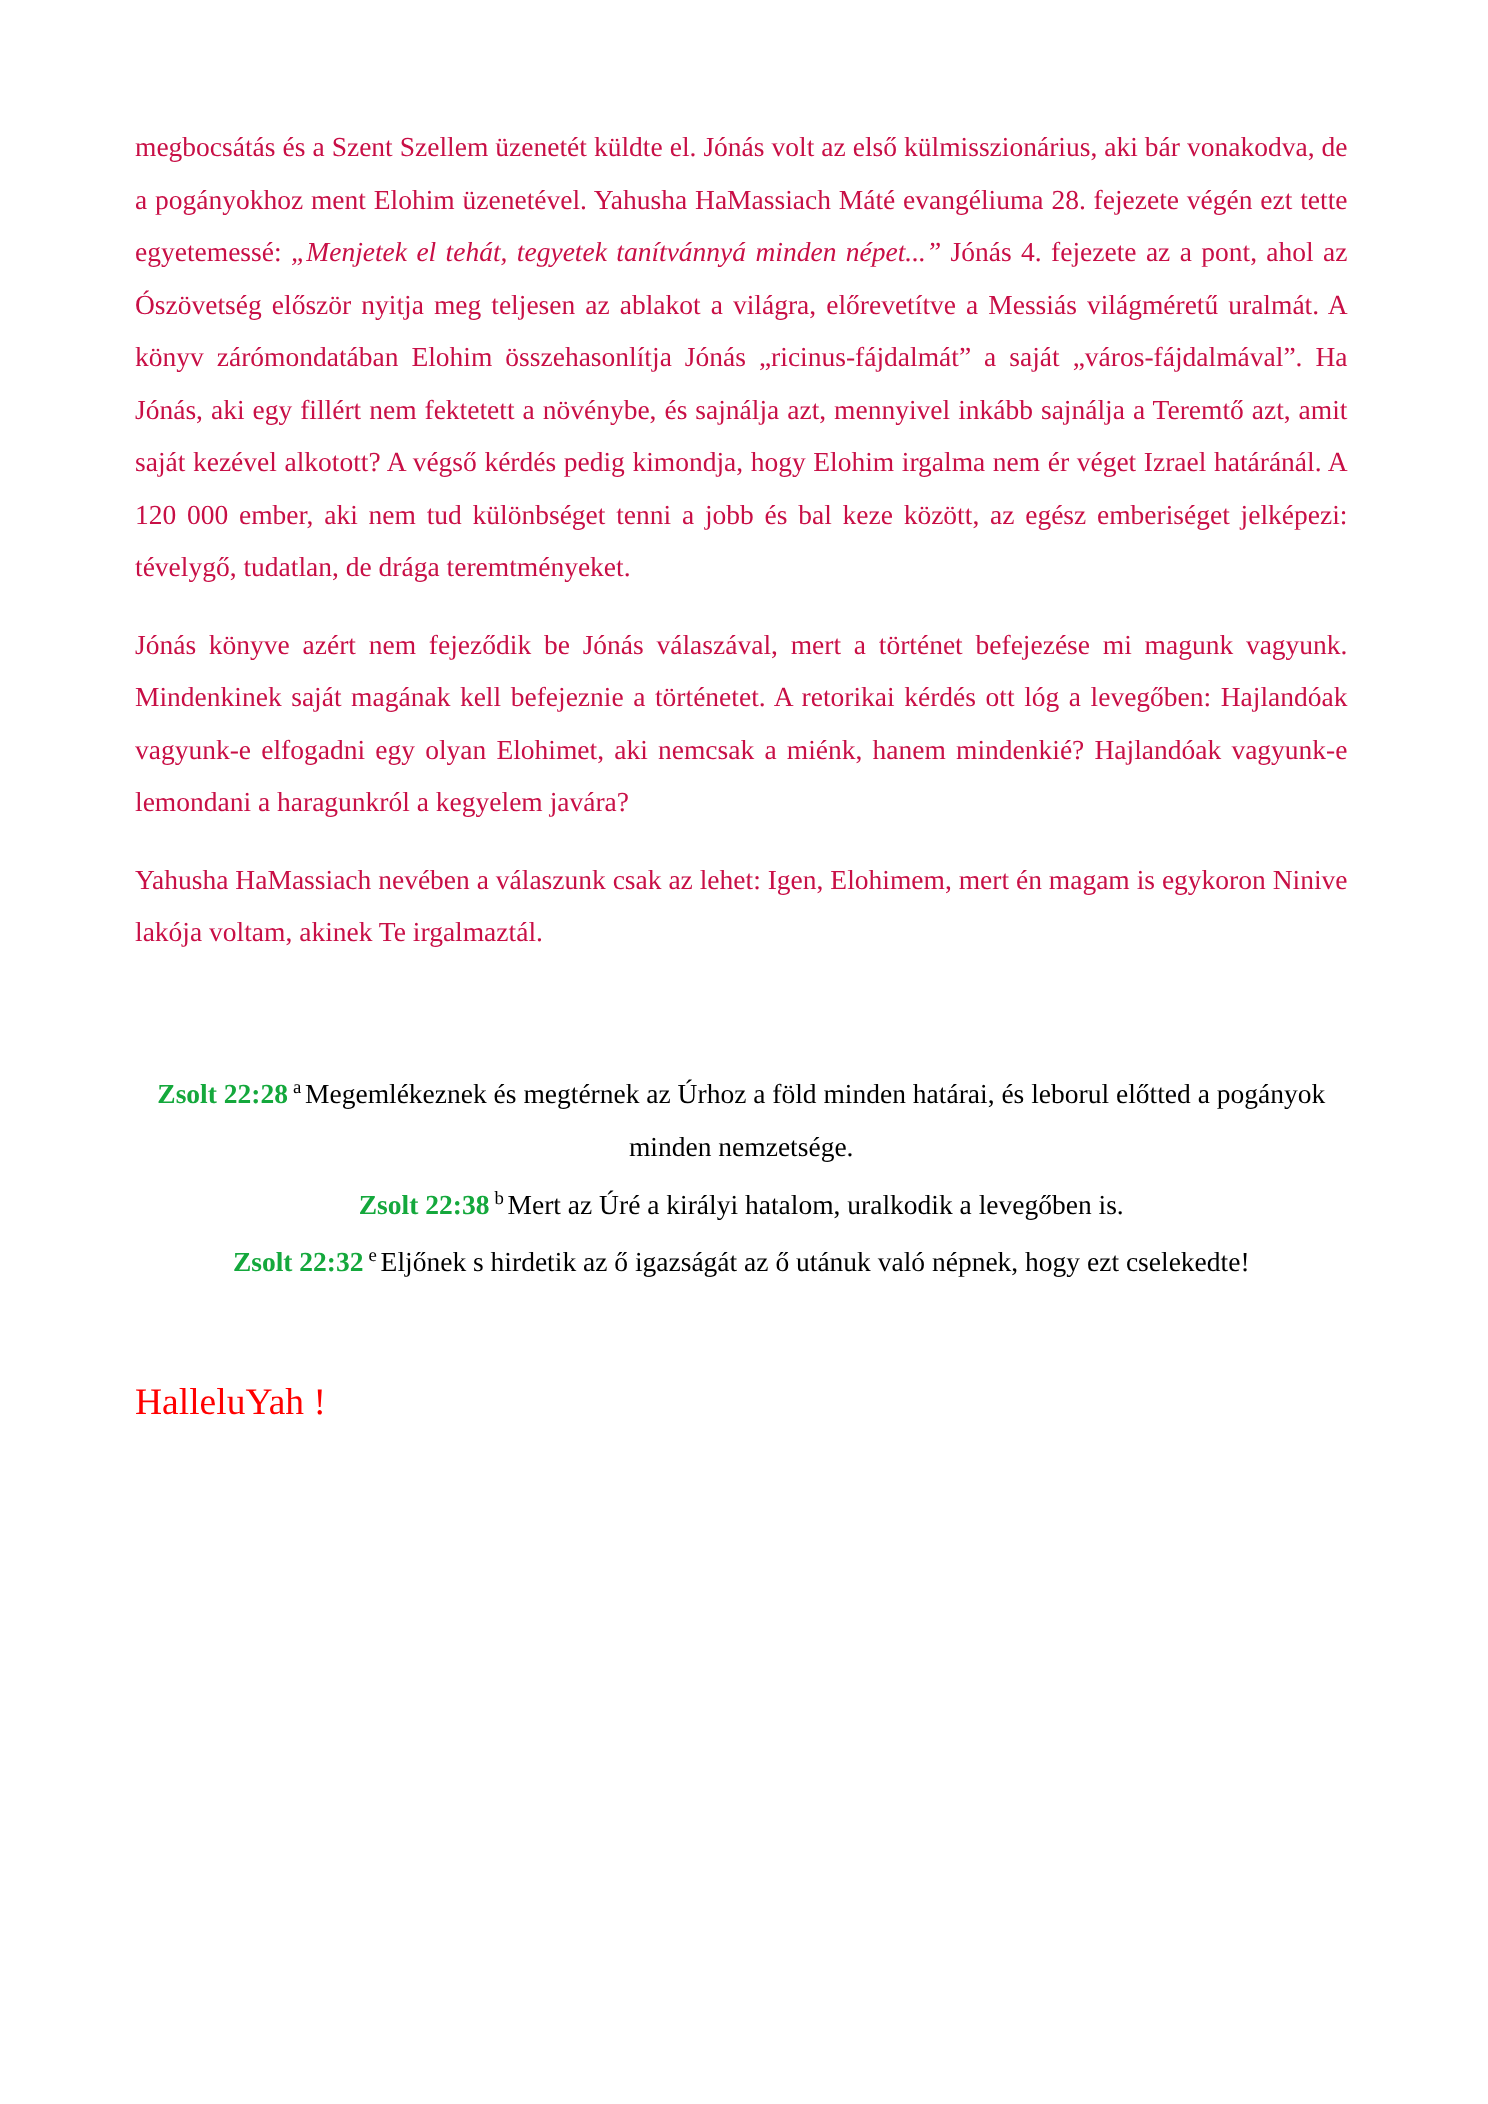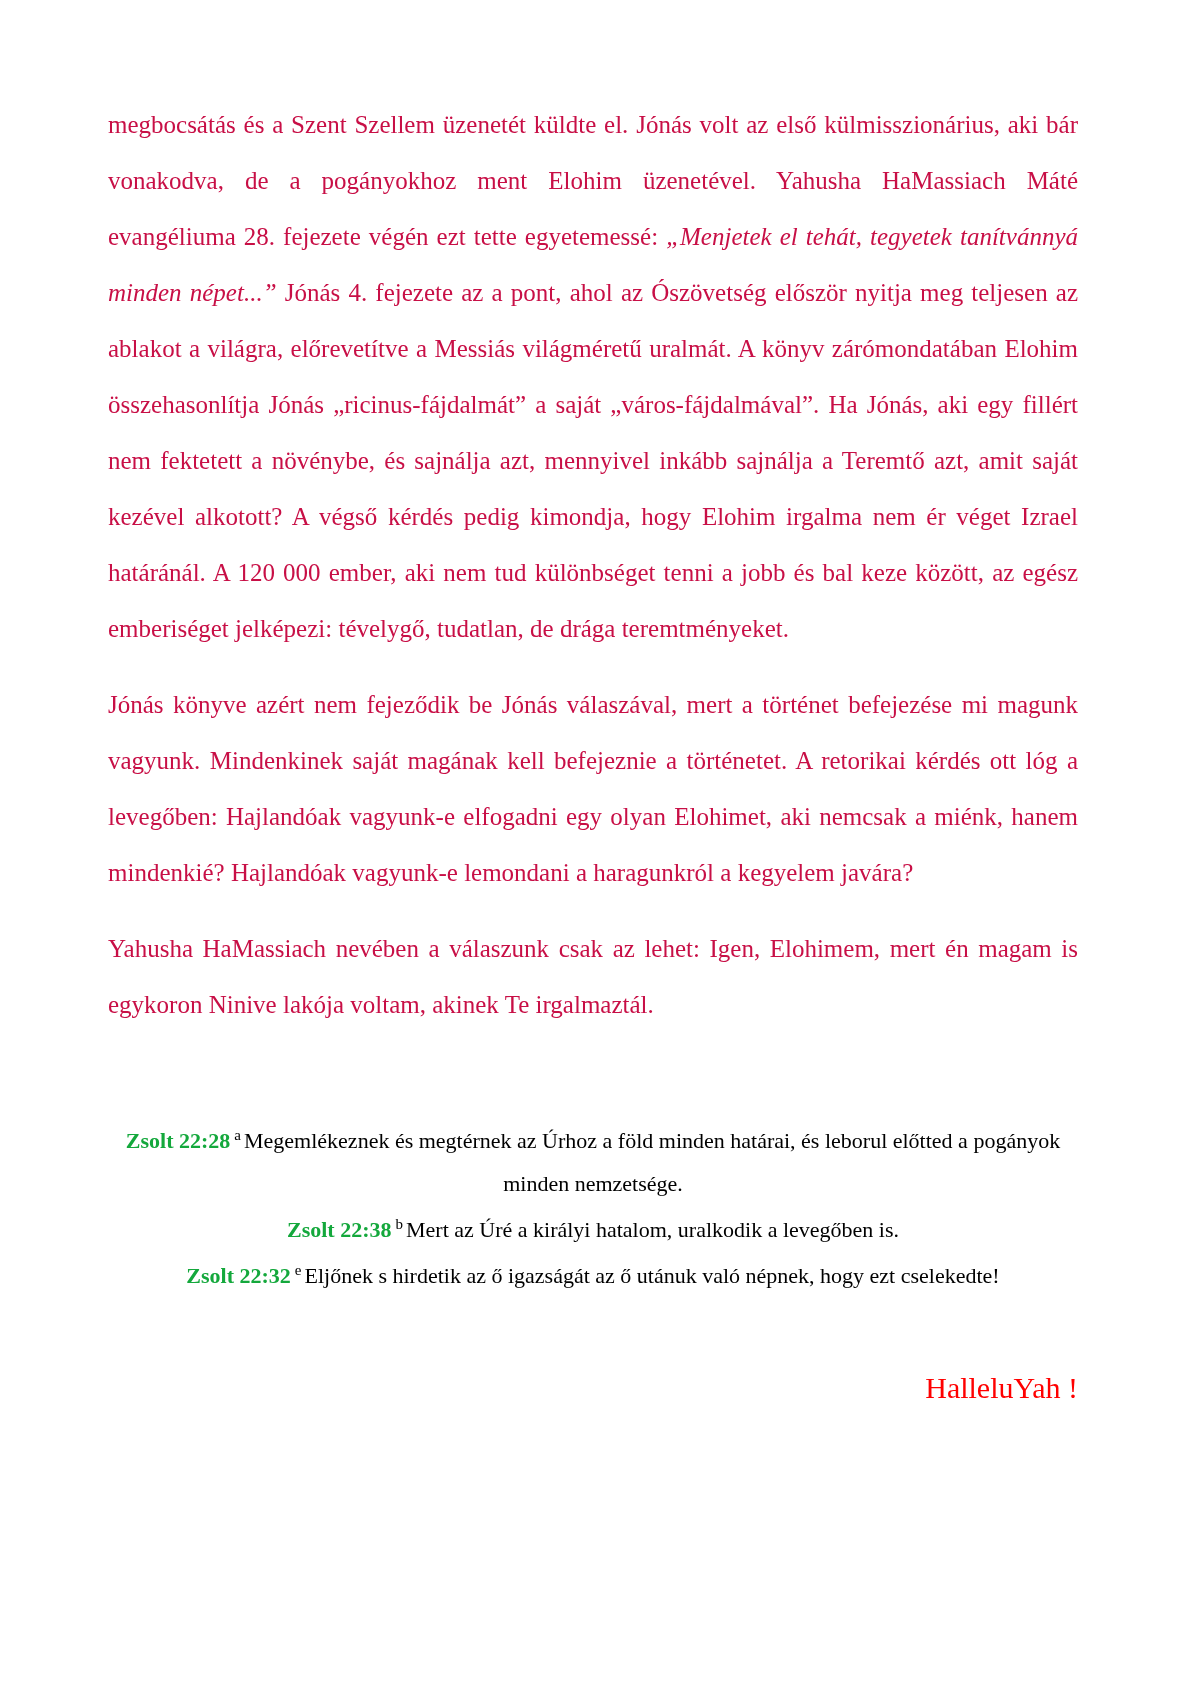--- a/index.html
+++ b/index.html
@@ -17,22 +17,22 @@
     background:var(--page-bg);
     overflow:hidden;
   }
   .page{
     width:1190px;height:1683px;
     padding:97px 112px 0 108px;
     background:var(--page-bg);
   }
   .red-para{
     color:var(--text-red);
-    font-size:25px;
-    line-height:56px;
+    font-size:22px;
+    line-height:42px;
     text-align:justify;
     margin-bottom:20px;
   }
   .red-para em{font-style:italic;}
   .verses{
     margin-top:86px;
   }
   .verse{
     color:var(--verse-black);
     font-size:22px;
@@ -47,21 +47,21 @@
   }
   .verse sup{
     font-size:15px;
     line-height:0;
     vertical-align:super;
     color:var(--verse-black);
     padding:0 3px 0 4px;
   }
   .closing{
     margin-top:74px;
-    text-align:right;
+    text-align:left;
     color:var(--closing-red);
     font-size:30px;
     line-height:34px;
   }
 </style>
 </head>
 <body>
 
 <div class="page">
 

